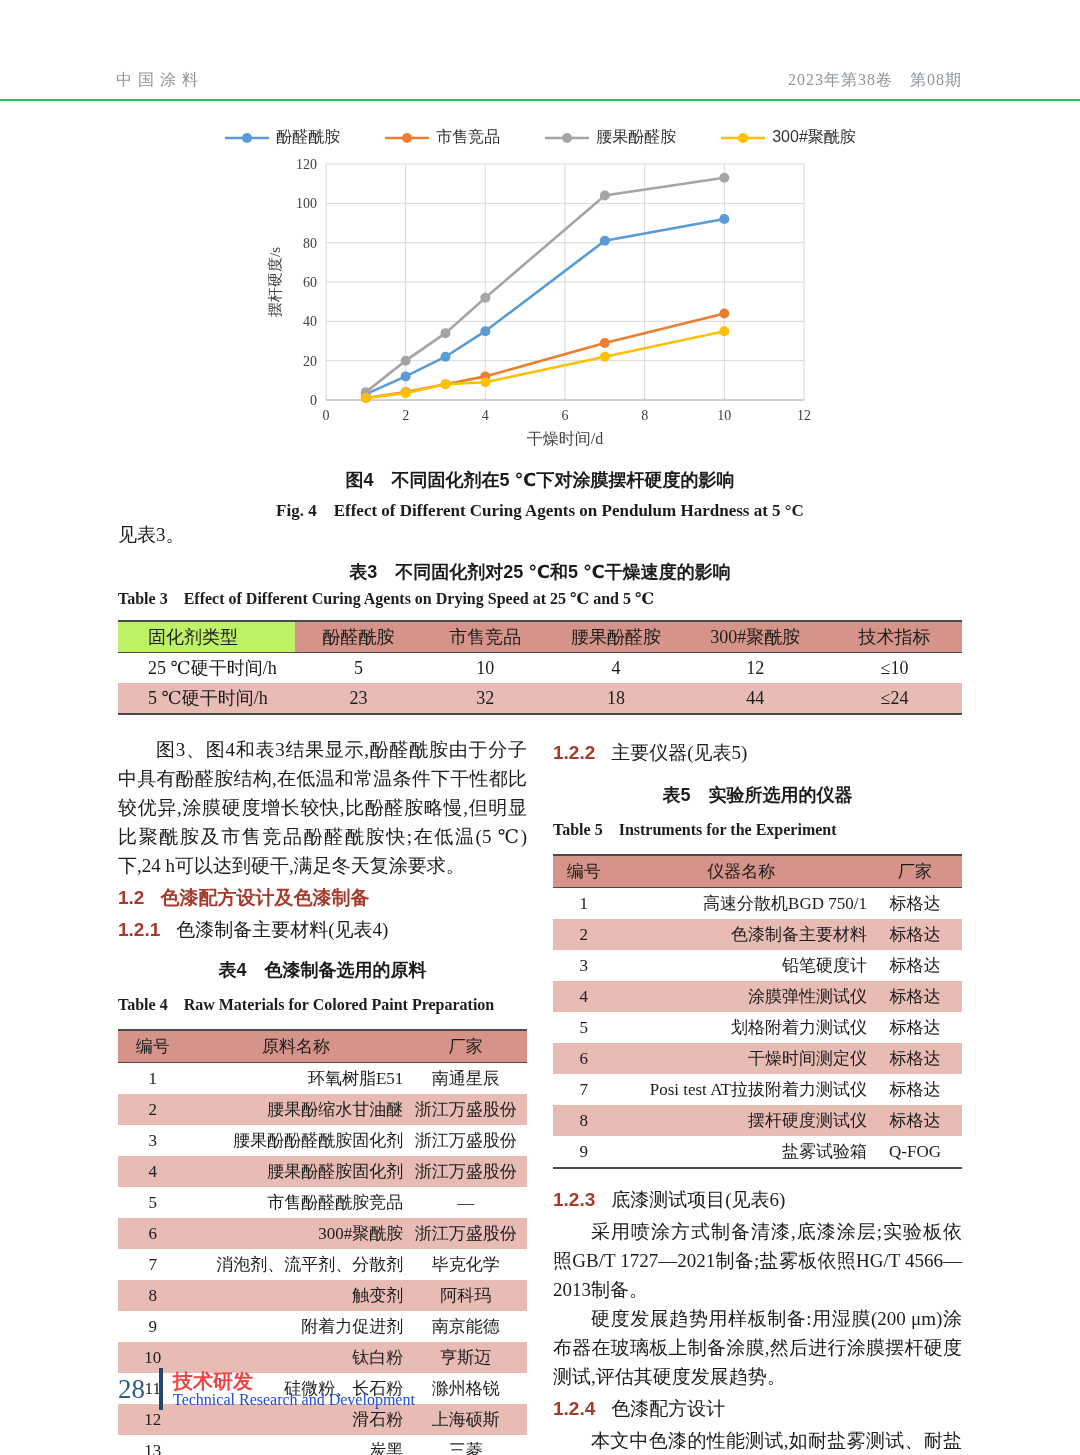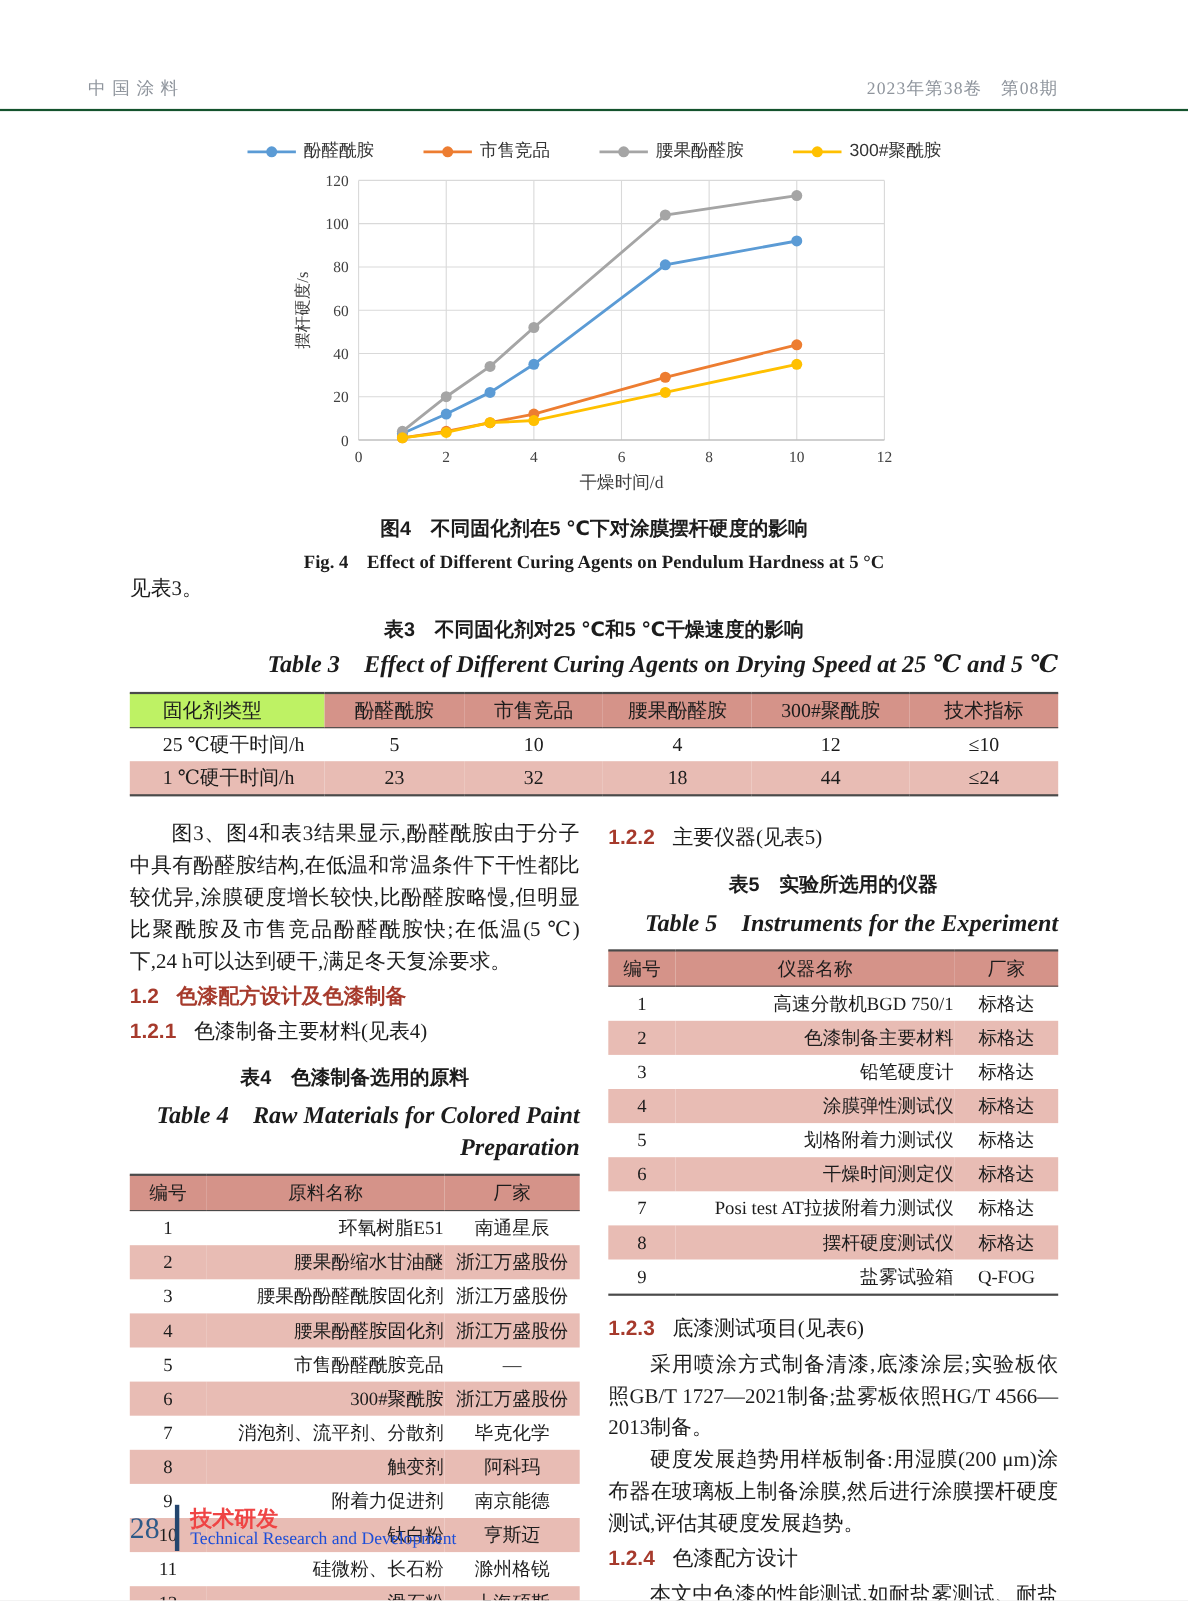--- a/index.html
+++ b/index.html
@@ -7,22 +7,22 @@
     width:1080px; height:1455px; margin:0 auto; background:#ffffff;
     position:relative; overflow:hidden;
     font-family:"Liberation Serif","DejaVu Serif",serif;
     color:#1c1c1c;
   }
   .content { padding:0 118px; }
 
   
   .running-head {
     display:flex; justify-content:space-between; align-items:flex-end;
-    padding:70px 118px 8px 80px;
-    border-bottom:2px solid #14532d;
+    padding:70px 118px 8px 116px;
+    border-bottom:2px solid #22c55e;
     color:#8f959d; font-size:16px;
   }
   .running-head .journal { letter-spacing:6px; }
   .running-head .issue { letter-spacing:1px; }
 
   
   .figure-block { margin-top:26px; }
   .legend-row {
     display:flex; justify-content:center; gap:44px;
     font-family:"Liberation Sans","DejaVu Sans",sans-serif;
@@ -36,21 +36,21 @@
   }
   .caption-en { text-align:center; font-weight:bold; font-size:17px; margin-top:7px; }
 
   .lead-in { font-size:19px; margin-top:20px; }
 
   
   .tbl-title-cn {
     text-align:center; font-weight:bold; font-size:18px; margin-top:12px;
     font-family:"Liberation Sans","DejaVu Sans",sans-serif;
   }
-  .tbl-title-en { text-align:right; font-weight:bold; font-size:22px; margin-top:5px;font-style:italic; }
+  .tbl-title-en { text-align:left; font-weight:bold; font-size:16px; margin-top:5px; }
 
   table.paper-table {
     width:100%; border-collapse:collapse; margin-top:10px;
     border-top:2px solid #4a4a4a; border-bottom:2px solid #4a4a4a;
     font-size:18px;
   }
   table.paper-table th {
     font-weight:normal; text-align:center;
     border-bottom:1.5px solid #4a4a4a;
   }
@@ -220,21 +220,21 @@
           </tr>
           <tr>
             <td>25 ℃硬干时间/h</td>
             <td>5</td>
             <td>10</td>
             <td>4</td>
             <td>12</td>
             <td>≤10</td>
           </tr>
           <tr style="background: rgb(232, 188, 180);">
-            <td>1 ℃硬干时间/h</td>
+            <td>5 ℃硬干时间/h</td>
             <td>23</td>
             <td>32</td>
             <td>18</td>
             <td>44</td>
             <td>≤24</td>
           </tr>
         </tbody>
     </table>
 
     <div class="cols">

